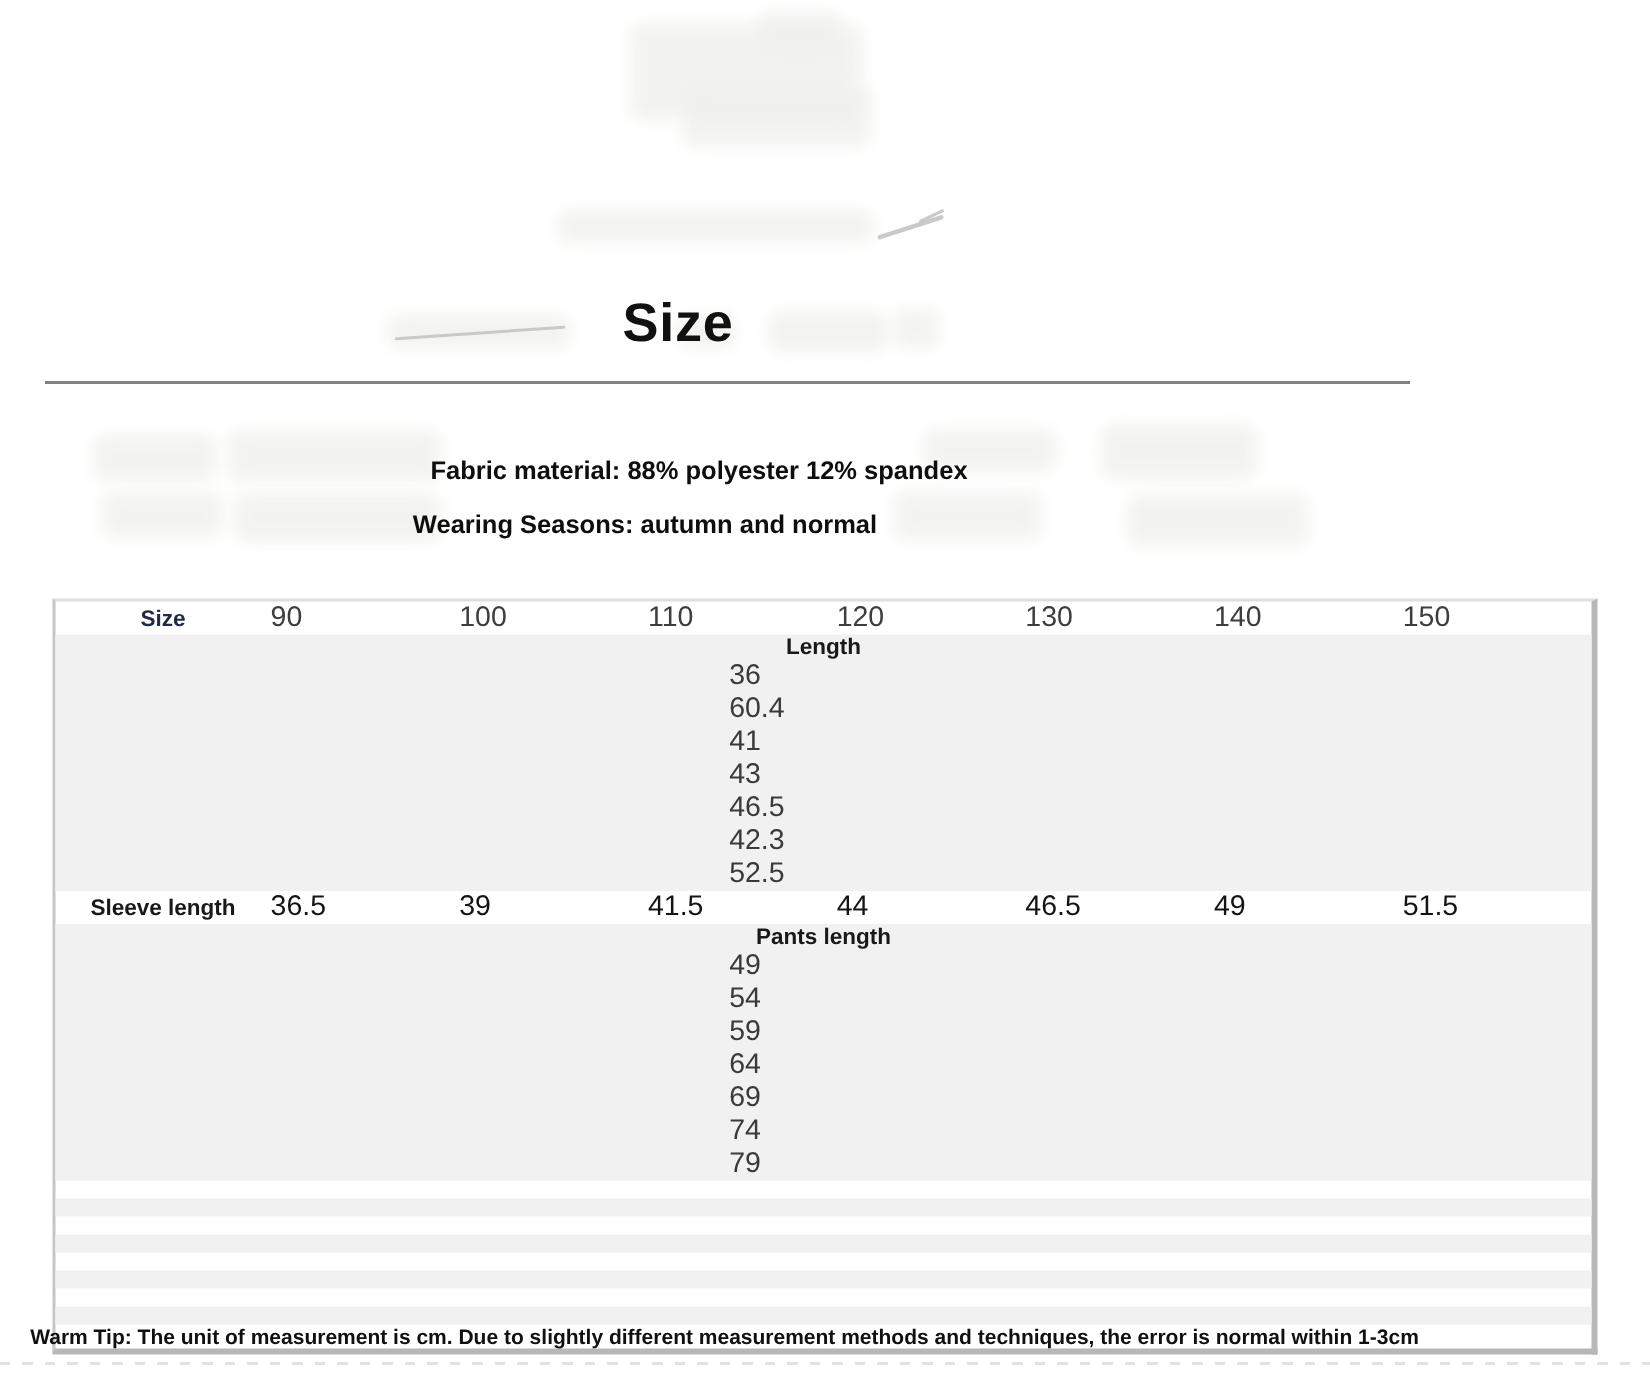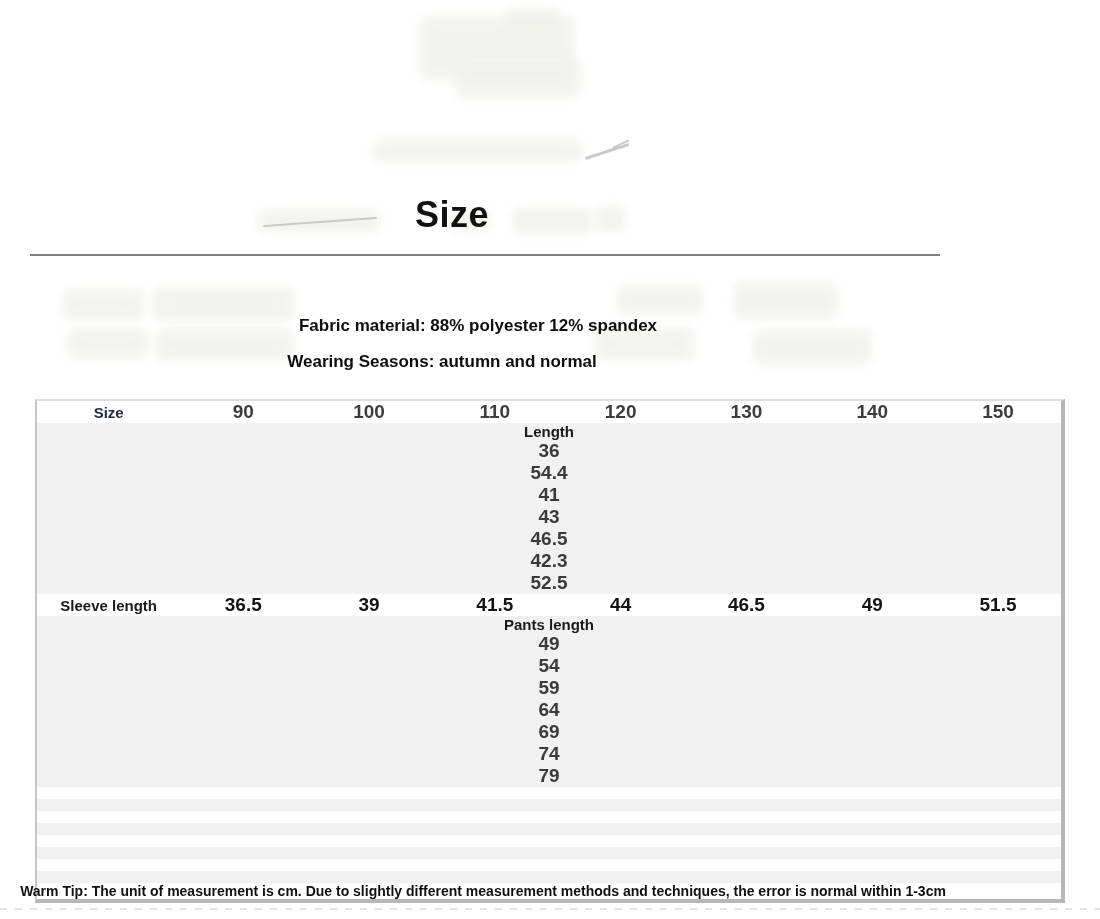--- a/index.html
+++ b/index.html
@@ -12,36 +12,36 @@
   .ghost{position:absolute;background:#f0f0ec;filter:blur(5px);border-radius:8px;opacity:.8;}
   .stroke{position:absolute;background:#c9c9c9;border-radius:2px;}
   
   .page-title{
     position:absolute;top:194px;left:0;width:904px;
     text-align:center;font-size:36px;font-weight:700;color:#111;margin:0;
     letter-spacing:.5px;
   }
   .divider{position:absolute;top:254px;left:30px;width:910px;height:2px;background:#818181;}
   
-  .info-line{position:absolute;left:0;text-align:center;font-weight:700;color:#0e0e0e;font-size:17px;margin:12px;}
+  .info-line{position:absolute;left:0;text-align:center;font-weight:700;color:#0e0e0e;font-size:17px;margin:0;}
   .info-fabric{top:304px;width:932px;}
   .info-seasons{top:340px;width:860px;}
   
   .size-table{
     position:absolute;left:35px;top:399px;width:1030px;height:504px;
     box-sizing:border-box;background:#fff;
     border-top:2px solid #dedede;border-left:2px solid #c6c6c6;
     border-right:4px solid #b7b7b7;border-bottom:4px solid #b7b7b7;
     display:flex;flex-direction:column;
   }
   .trow{flex:1 1 0;display:flex;align-items:center;}
   .trow.shade{background:#f1f1f1;flex-direction:column;}
   .cell{box-sizing:border-box;}
   .label-cell{width:14%;text-align:center;font-weight:700;font-size:15px;color:#191919;}
-  .value-cell{width:12.2857%;text-align:center;font-weight:700;font-size:19px;color:#141414;}
+  .value-cell{width:12.2857%;font-weight:400;font-size:19px;color:#141414;}
   .trow.shade .value-cell{color:#3a3a3a;}
   .header-row .value-cell{color:#3d3d3d;}
   .header-row .label-cell{color:#232a45;}
   .note-row{flex:1 1 0;display:flex;align-items:center;justify-content:center;}
   .note-text{font-size:14px;font-weight:700;color:#101010;padding-right:144px;white-space:nowrap;margin-left:12px;}
   
   .bottom-dashes{
     position:absolute;left:0;top:908px;width:1100px;height:2px;
     background:repeating-linear-gradient(90deg,#e2e2e2 0 7px,transparent 7px 15px);
   }
@@ -84,21 +84,21 @@
       <div class="cell value-cell">100</div>
       <div class="cell value-cell">110</div>
       <div class="cell value-cell">120</div>
       <div class="cell value-cell">130</div>
       <div class="cell value-cell">140</div>
       <div class="cell value-cell">150</div>
     </div>
     <div class="trow shade">
       <div class="cell label-cell">Length</div>
       <div class="cell value-cell">36</div>
-      <div class="cell value-cell">54.4</div>
+      <div class="cell value-cell">60.4</div>
       <div class="cell value-cell">41</div>
       <div class="cell value-cell">43</div>
       <div class="cell value-cell">46.5</div>
       <div class="cell value-cell">42.3</div>
       <div class="cell value-cell">52.5</div>
     </div>
     <div class="trow">
       <div class="cell label-cell">Sleeve length</div>
       <div class="cell value-cell">36.5</div>
       <div class="cell value-cell">39</div>

